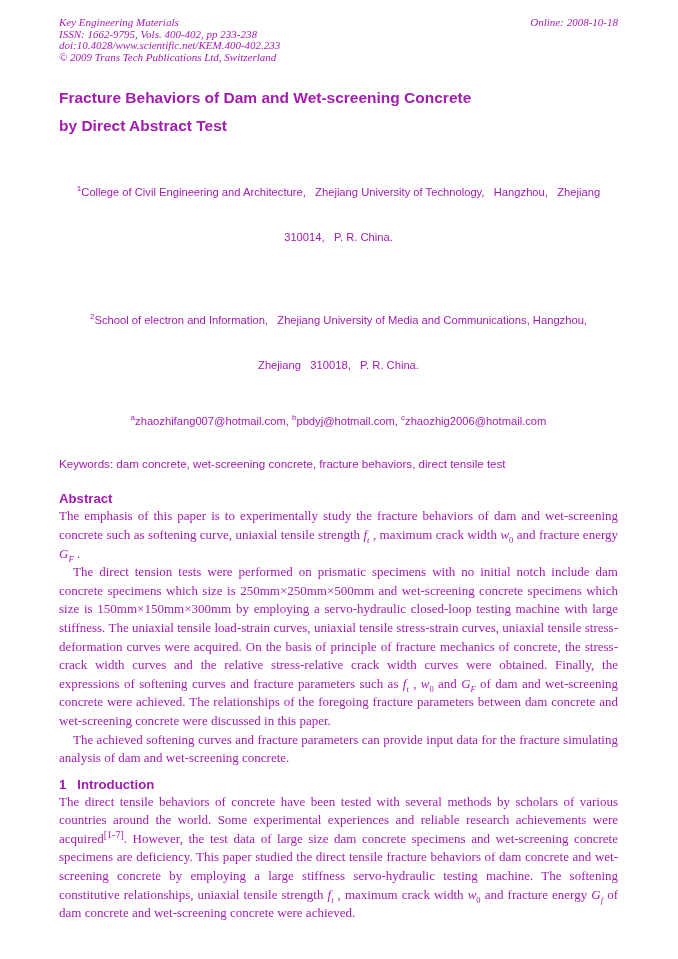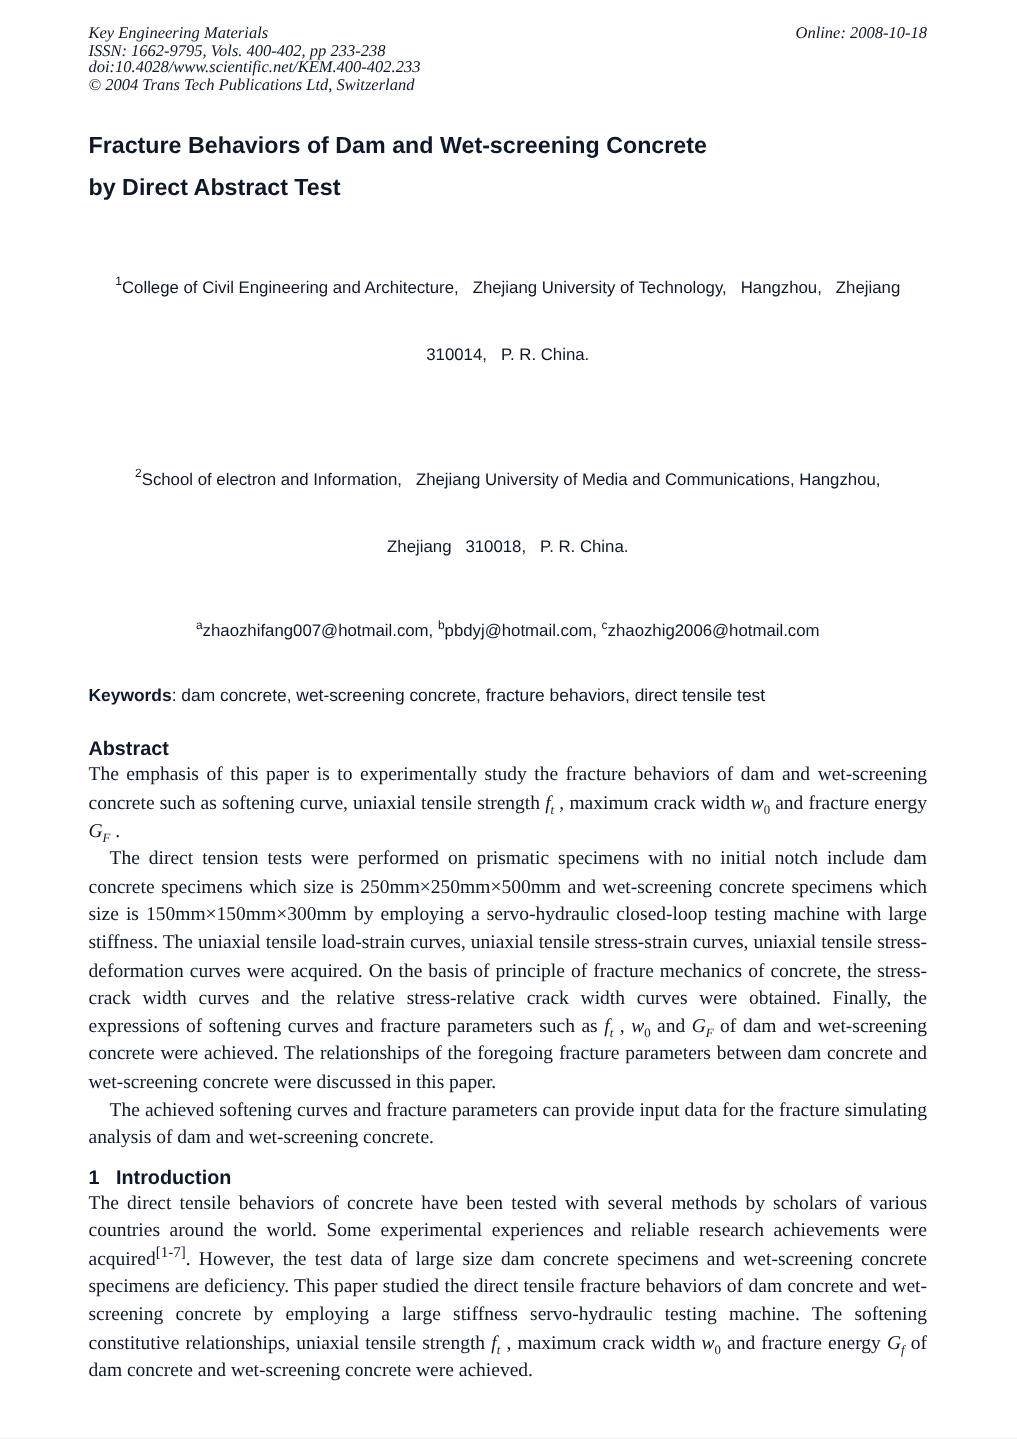--- a/index.html
+++ b/index.html
@@ -3,21 +3,21 @@
 <meta charset="utf-8">
 <style>
   html,body{margin:0;padding:0;background:#e8e8e8;}
   .page{
     position:relative;
     width:678px;height:959px;
     background:#ffffff;
     margin:0 auto;
     box-sizing:border-box;
     padding:17px 60px 0 59px;
-    color:#0f172a;
+    color:#a21caf;
     overflow:hidden;
   }
 
   
   .hdr{display:flex;justify-content:space-between;align-items:flex-start;
        font-family:"Liberation Serif","DejaVu Serif",serif;
        font-style:italic;font-size:11px;line-height:11.6px;}
   .hdr .right{text-align:right;}
 
   
@@ -38,21 +38,21 @@
   .affil.second{margin-top:8px;}
   .emails{margin-top:11px;text-align:center;
           font-family:"Liberation Sans","DejaVu Sans",sans-serif;
           font-size:11.2px;line-height:15px;}
   .affil sup,.emails sup{font-size:8px;}
 
   
   .keywords{margin-top:27px;
             font-family:"Liberation Sans","DejaVu Sans",sans-serif;
             font-size:11.6px;line-height:15px;}
-  .keywords .bd{font-weight:bold;margin-top:27px;}
+  .keywords .bd{font-weight:normal;margin-top:27px;}
 
   
   .h-serif{font-family:Liberation Sans, sans-serif;
            font-weight:bold;font-size:13.2px;line-height:17px;
            white-space:pre-wrap;}
   .abstract-h{margin-top:19px;}
   .sect-h{margin-top:8px;}
   .body-p{font-family:"Liberation Serif","DejaVu Serif",serif;
           font-size:13px;line-height:18.6px;text-align:justify;margin:0;}
   .body-p.indent{text-indent:14px;}
@@ -65,21 +65,21 @@
 </head>
 <body>
 
 <div class="page">
 
   <div class="hdr">
     <div class="left">
       <div>Key Engineering Materials</div>
       <div>ISSN: 1662-9795, Vols. 400-402, pp 233-238</div>
       <div>doi:10.4028/www.scientific.net/KEM.400-402.233</div>
-      <div>© 2004 Trans Tech Publications Ltd, Switzerland</div>
+      <div>© 2009 Trans Tech Publications Ltd, Switzerland</div>
     </div>
     <div class="right">Online: 2008-10-18</div>
   </div>
 
   <div class="title">
     <div>Fracture Behaviors of Dam and Wet-screening Concrete</div>
     <div>by Direct Abstract Test</div>
   </div>
 
 

